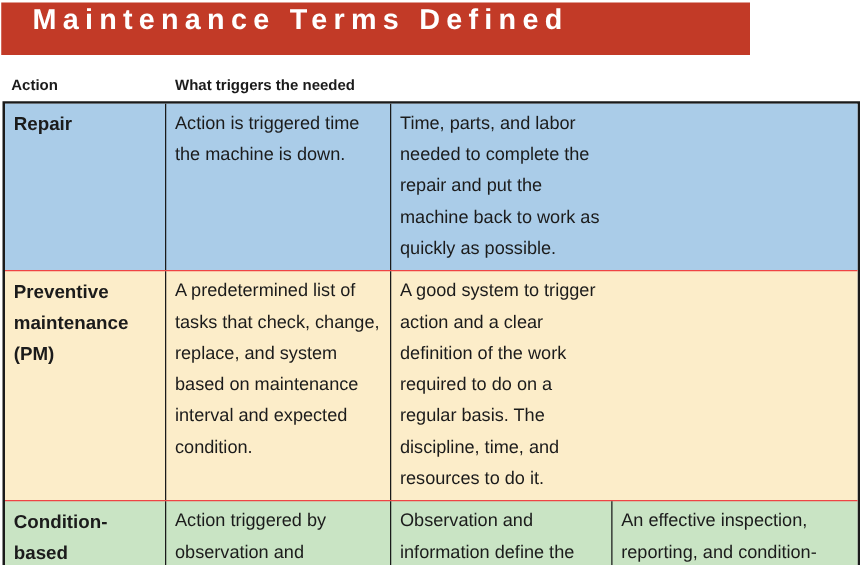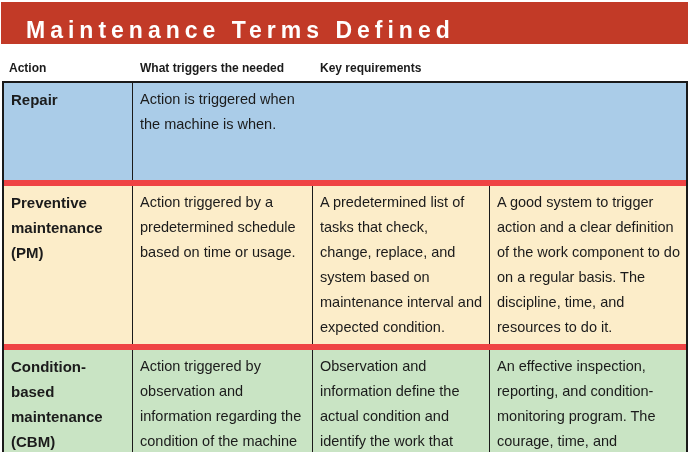--- a/index.html
+++ b/index.html
@@ -15,24 +15,24 @@
   .page {
     position: relative;
     width: 690px;
     height: 452px;
     background: #ffffff;
   }
   .banner {
     position: absolute;
     left: 1px;
     top: 2px;
-    width: 687px;
+    width: 599px;
     height: 42px;
     display: flex;
-    align-items: flex-end;
+    align-items: flex-start;
   }
   .banner-title {
     color: #ffffff;
     font-size: 23px;
     font-weight: bold;
     letter-spacing: 5px;
     padding-left: 25px;
     white-space: nowrap;
   }
   .header-row {
@@ -55,21 +55,21 @@
     top: 81px;
     width: 682px;
     border: 2px solid #1a1a1a;
     border-bottom-width: 3px;
   }
   .trow {
     display: grid;
     grid-template-columns: 129px 180px 177px 1fr;
   }
   .trow + .trow {
-    border-top: 6px solid #ef4444;
+    border-top: 1px solid #ef4444;
   }
   .tcell {
     padding: 4px 6px 4px 7px;
     font-size: 14.5px;
     line-height: 25px;
     border-right: 1px solid #1a1a1a;
   }
   .tcell:last-child {
     border-right: none;
   }
@@ -86,35 +86,34 @@
 
 <div class="page">
 
   <div class="banner" style="background-color: rgb(194, 58, 39);">
     <div class="banner-title">Maintenance Terms Defined</div>
   </div>
 
   <div class="header-row">
     <div class="header-cell">Action</div>
     <div class="header-cell">What triggers the needed</div>
-    <div class="header-cell">Key requirements</div>
   </div>
 
   <div class="tbl">
 
     <div class="trow row-repair" style="background-color: rgb(170, 204, 232);">
       <div class="tcell action-cell">Repair</div>
-      <div class="tcell">Action is triggered when the machine is when.</div>
+      <div class="tcell">Action is triggered time the machine is down.</div>
+      <div class="tcell">Time, parts, and labor needed to complete the repair and put the machine back to work as quickly as possible.</div>
     </div>
 
     <div class="trow row-pm" style="background-color: rgb(252, 237, 201);">
       <div class="tcell action-cell">Preventive maintenance (PM)</div>
-      <div class="tcell">Action triggered by a predetermined schedule based on time or usage.</div>
       <div class="tcell">A predetermined list of tasks that check, change, replace, and system based on maintenance interval and expected condition.</div>
-      <div class="tcell">A good system to trigger action and a clear definition of the work component to do on a regular basis. The discipline, time, and resources to do it.</div>
+      <div class="tcell">A good system to trigger action and a clear definition of the work required to do on a regular basis. The discipline, time, and resources to do it.</div>
     </div>
 
     <div class="trow row-cbm" style="background-color: rgb(201, 228, 196);">
       <div class="tcell action-cell">Condition-based maintenance (CBM)</div>
       <div class="tcell">Action triggered by observation and information regarding the condition of the machine or component.</div>
       <div class="tcell">Observation and information define the actual condition and identify the work that needs to be done.</div>
       <div class="tcell">An effective inspection, reporting, and condition-monitoring program. The courage, time, and resources to take preventive action.</div>
     </div>
 
   </div>

